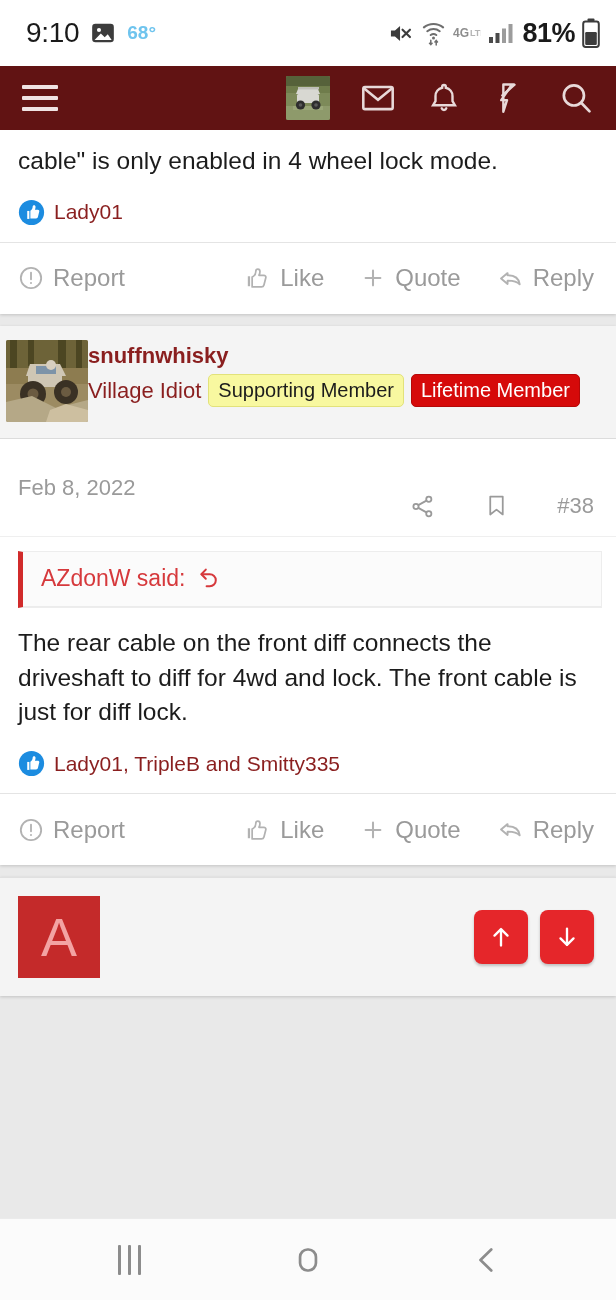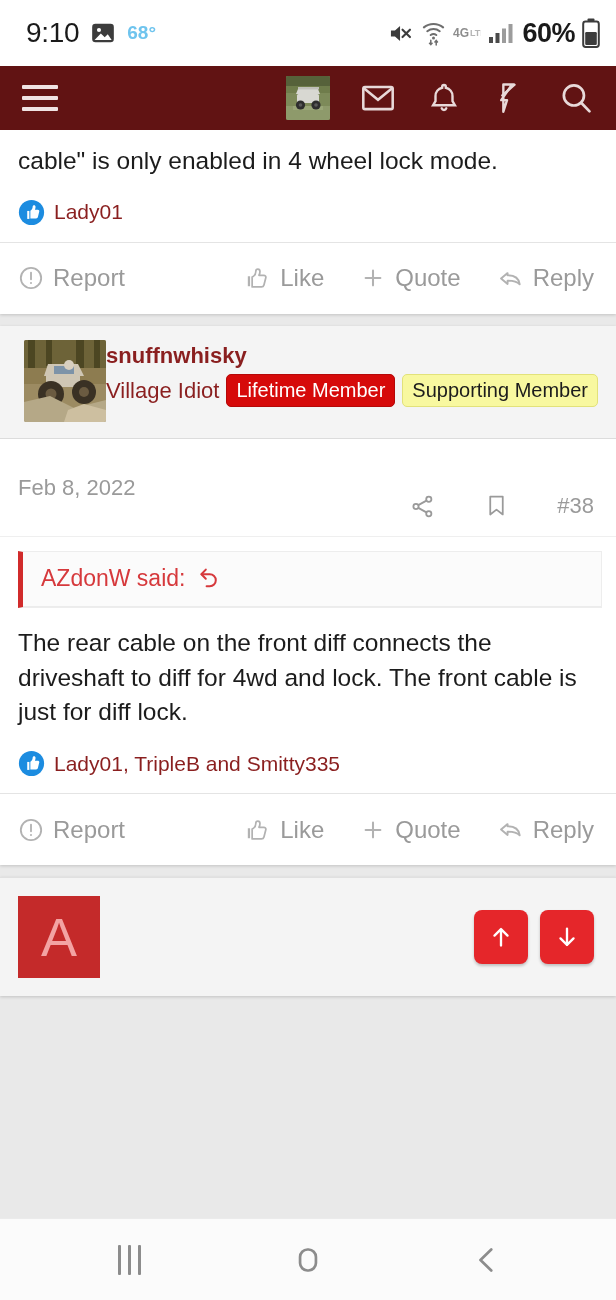--- a/index.html
+++ b/index.html
@@ -65,21 +65,20 @@
     display:flex; align-items:center; gap:9px;
     font-size:24px; color:#9a9a9a; cursor:pointer;
   }
   .act-right { margin-left:auto; display:flex; gap:36px; }
 
   
   .posthead {
     background:#f4f4f4; border-bottom:1px solid #dcdcdc;
     display:flex; align-items:flex-start; gap:0;
     padding:14px 18px 16px 6px;
-    justify-content:flex-end;
   }
   .ph-avatar { width:82px; height:82px; flex:0 0 82px; border-radius:2px; overflow:hidden; }
   .ph-meta { padding-top:2px; min-width:0; }
   .ph-user { font-size:22px; font-weight:700; color:#8a1f1f; line-height:1.3; }
   .ph-line2 { display:flex; align-items:center; flex-wrap:wrap; gap:7px; margin-top:4px; }
   .ph-title { font-size:22px; color:#8a1f1f; }
   .badge { font-size:20px; padding:3px 9px 4px 9px; border-radius:5px; white-space:nowrap; line-height:1.2; }
   .badge.lifetime { background:#d60a0a; color:#ffffff; border:1px solid #b50808; }
   .badge.supporting { background:#f8f8a0; color:#1c1c1c; border:1px solid #e2e27a; }
 
@@ -180,21 +179,21 @@
         </svg>
       </span>
       <span>
         <svg class="ico" width="27" height="22" viewBox="0 0 27 22">
           <rect x="1" y="15" width="4" height="6" fill="#4a4a4a"></rect>
           <rect x="7.5" y="11" width="4" height="10" fill="#4a4a4a"></rect>
           <rect x="14" y="6.5" width="4" height="14.5" fill="#9c9c9c"></rect>
           <rect x="20.5" y="2" width="4" height="19" fill="#9c9c9c"></rect>
         </svg>
       </span>
-      <span class="sb-batt">60%</span>
+      <span class="sb-batt">81%</span>
       <span>
         <svg class="ico" width="18" height="30" viewBox="0 0 18 30">
           <rect x="5.5" y="0.5" width="7" height="3" rx="1" fill="#3c3c3c"></rect>
           <rect x="1.2" y="3.5" width="15.6" height="25.5" rx="2.4" fill="none" stroke="#3c3c3c" stroke-width="2"></rect>
           <rect x="3.2" y="14" width="11.6" height="13" rx="1.2" fill="#3c3c3c"></rect>
         </svg>
       </span>
     </div>
   </div>
 
@@ -340,22 +339,22 @@
             <g fill="#cdbfa0">
               <path d="M44 70 L60 64 L82 70 L82 82 L40 82z"></path>
             </g>
             <circle cx="45" cy="25" r="5" fill="#d8cfc0"></circle>
           </svg>
         </span>
         <div class="ph-meta">
           <div class="ph-user">snuffnwhisky</div>
           <div class="ph-line2">
             <span class="ph-title">Village Idiot</span>
+            <span class="badge supporting">Supporting Member</span>
             <span class="badge lifetime">Lifetime Member</span>
-            <span class="badge supporting">Supporting Member</span>
           </div>
         </div>
       </div>
 
       <div class="metarow">
         <span class="metadate">Feb 8, 2022</span>
         <span class="meta-right">
           <span>
             <svg width="27" height="27" viewBox="0 0 24 24" fill="none" stroke="#9a9a9a" stroke-width="1.6">
               <circle cx="17.6" cy="5.6" r="2.3"></circle>

